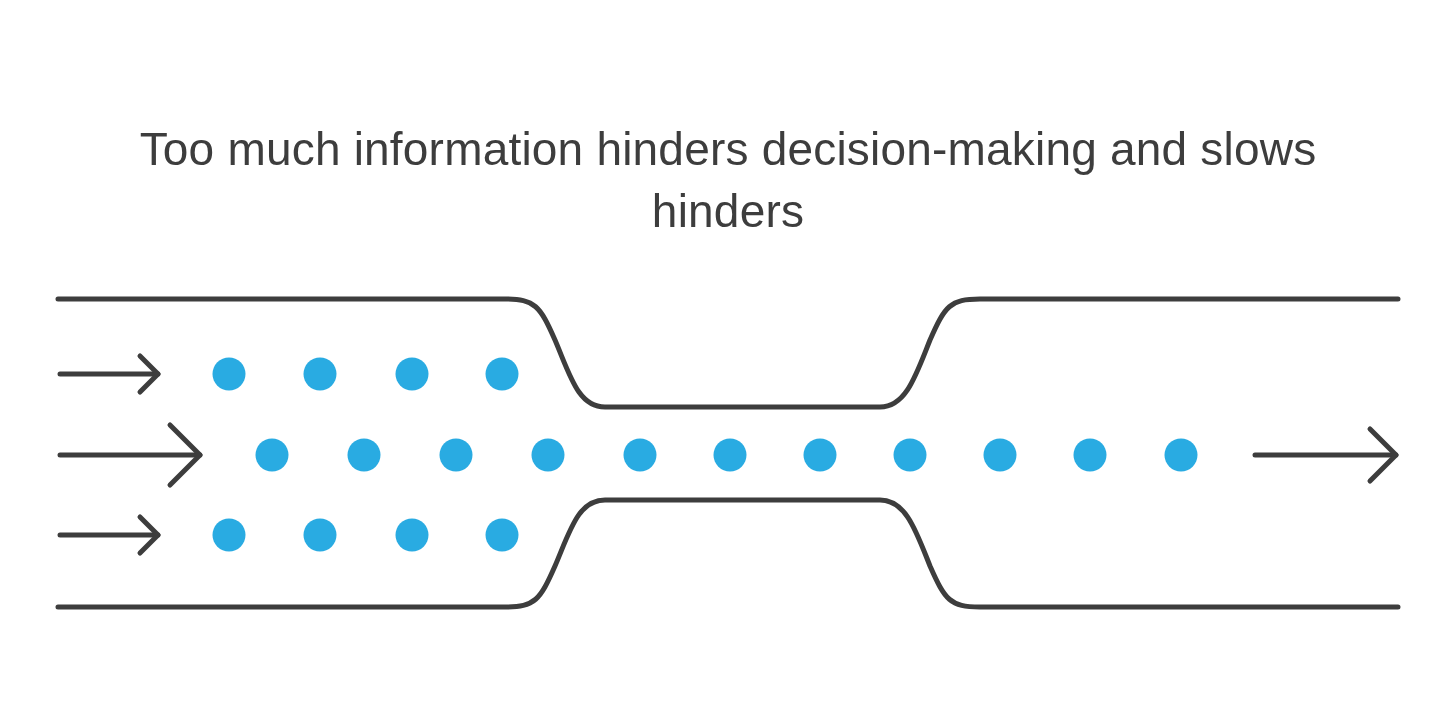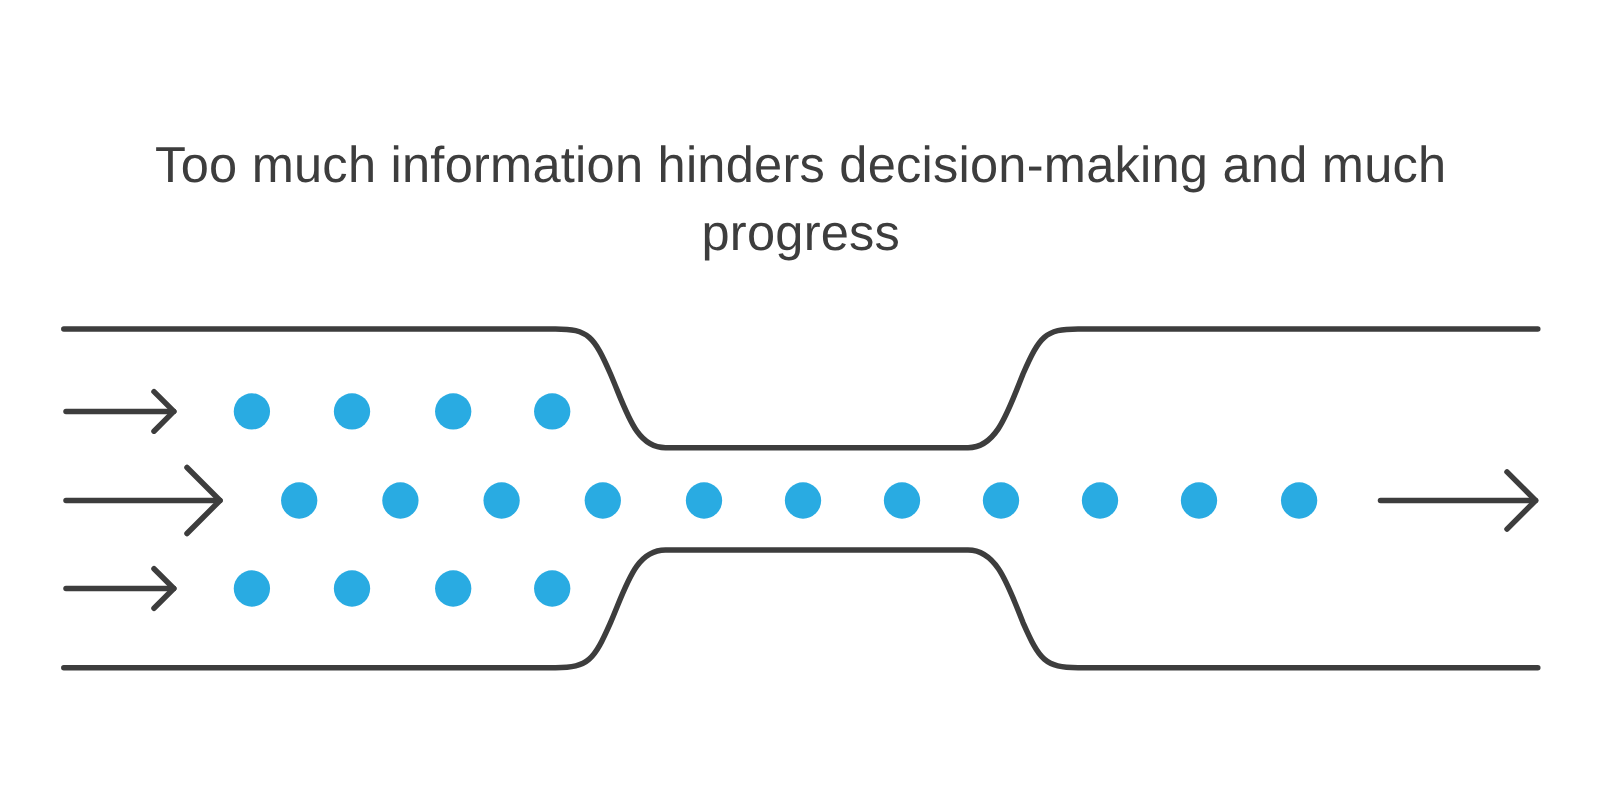--- a/index.html
+++ b/index.html
@@ -46,21 +46,21 @@
     fill: none;
     stroke-linecap: round;
     stroke-linejoin: round;
   }
 </style>
 </head>
 <body style="background: rgb(255, 255, 255);">
 
 <div id="canvas" style="background: rgb(255, 255, 255);">
 
-  <div id="title" style="color: rgb(61, 61, 61);">Too much information hinders decision-making and much progress</div>
+  <div id="title" style="color: rgb(61, 61, 61);">Too much information hinders decision-making and slows hinders</div>
 
   <svg id="figure" width="1456" height="728" viewBox="0 0 1456 728">
 
     <g id="walls">
         <path d="M 58 299 L 505 299 C 535 299 540 306 555 340 C 570 375 578 407 605 407 L 880 407 C 906 407 916 375 930 340 C 945 306 950 299 980 299 L 1398 299" class="pipe-wall" stroke="#3d3d3d" stroke-width="5"></path>
         <path d="M 58 607 L 505 607 C 535 607 540 600 555 566 C 570 531 578 500 605 500 L 880 500 C 906 500 916 531 930 566 C 945 600 950 607 980 607 L 1398 607" class="pipe-wall" stroke="#3d3d3d" stroke-width="5"></path>
       </g>
     <g id="arrows">
         <g>
           <path d="M 60 374 L 158 374" class="flow-arrow" stroke="#3d3d3d" stroke-width="5"></path>

